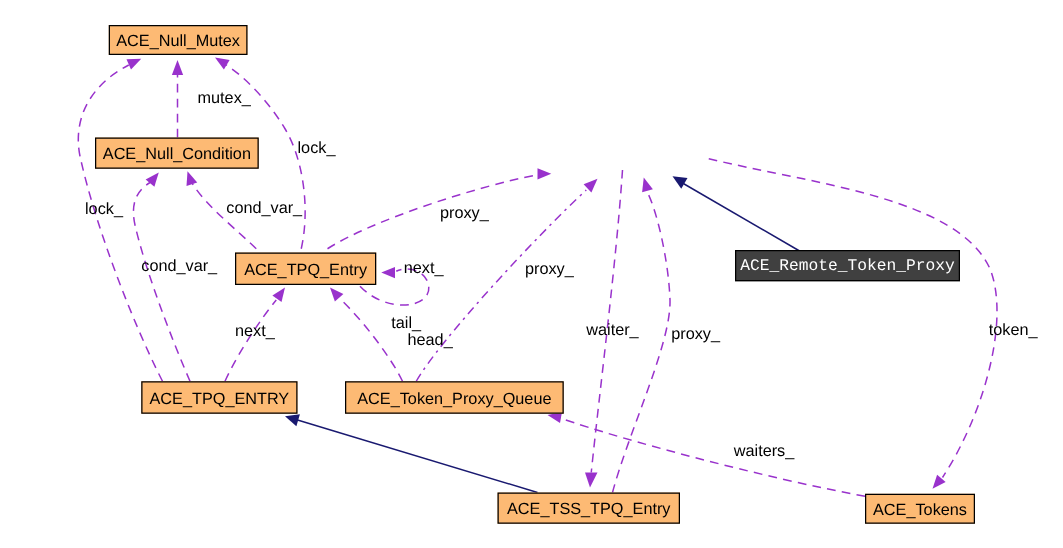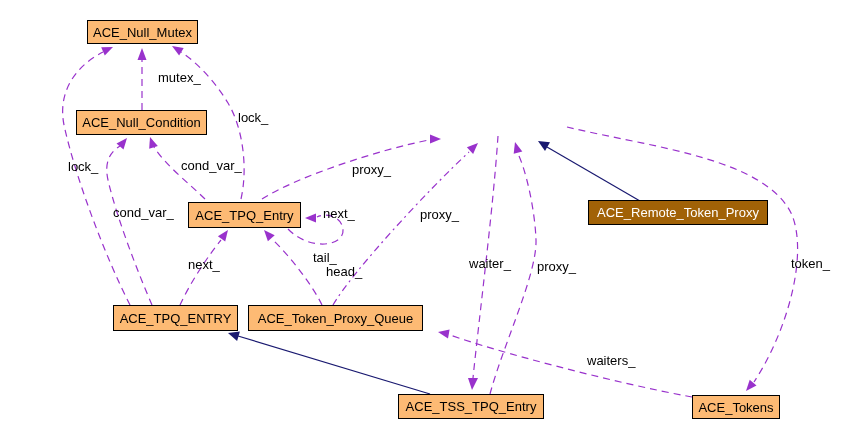--- a/index.html
+++ b/index.html
@@ -2,21 +2,21 @@
 <html><head>
 <meta charset="utf-8">
 <style>
   html,body{margin:0;padding:0;background:#ffffff;}
   #stage{position:relative;width:850px;height:438px;background:#ffffff;overflow:hidden;
          font-family:"Liberation Sans","DejaVu Sans",sans-serif;}
   #edge-layer{position:absolute;left:0;top:0;width:850px;height:438px;}
   .node{position:absolute;box-sizing:border-box;border:1px solid #000;background:#fdba74;
         display:flex;align-items:center;justify-content:center;
         font-size:13px;color:#000;white-space:nowrap;cursor:pointer;}
-  .node.focus{background:#a16207;color:#fff;cursor:default;}
+  .node.focus{background:#404040;color:#fff;cursor:default;font-family:Liberation Mono, monospace;}
   .elabel{position:absolute;font-size:13px;color:#000;white-space:nowrap;line-height:13px;}
 </style>
 </head>
 <body>
 
 <div id="stage">
   <svg id="edge-layer" width="850" height="438" viewBox="0 0 850 438" xmlns="http://www.w3.org/2000/svg">
       <path d="M142,110 L142,59" fill="none" stroke="#9932CC" stroke-width="1.2" stroke-dasharray="7,5"></path>
       <polygon points="142,48 137.5,60 146.5,60" fill="#9932CC"></polygon>
       <path d="M241,199 C248,168 243,128 228,103 C216,83 198,63 181,52" fill="none" stroke="#9932CC" stroke-width="1.2" stroke-dasharray="7,5"></path>
@@ -63,16 +63,16 @@
     <div class="elabel" style="left: 420px; top: 208px;">proxy_</div>
     <div class="elabel" style="left: 469px; top: 257px;">waiter_</div>
     <div class="elabel" style="left: 537px; top: 260px;">proxy_</div>
     <div class="elabel" style="left: 791px; top: 257px;">token_</div>
     <div class="elabel" style="left: 587px; top: 354px;">waiters_</div>
     <div class="node" style="left: 87px; top: 20px; width: 111px; height: 24px;">ACE_Null_Mutex</div>
     <div class="node" style="left: 76px; top: 110px; width: 131px; height: 25px;">ACE_Null_Condition</div>
     <div class="node" style="left: 188px; top: 202px; width: 113px; height: 26px;">ACE_TPQ_Entry</div>
     <div class="node focus" style="left: 588px; top: 200px; width: 180px; height: 25px;">ACE_Remote_Token_Proxy</div>
     <div class="node" style="left: 113px; top: 305px; width: 125px; height: 26px;">ACE_TPQ_ENTRY</div>
-    <div class="node" style="left: 248px; top: 305px; width: 175px; height: 26px;">ACE_Token_Proxy_Queue</div>
+    <div class="node" style="left: 276px; top: 305px; width: 175px; height: 26px;">ACE_Token_Proxy_Queue</div>
     <div class="node" style="left: 692px; top: 395px; width: 88px; height: 24px;">ACE_Tokens</div>
     <div class="node" style="left: 398px; top: 394px; width: 146px; height: 25px;">ACE_TSS_TPQ_Entry</div>
   </div>
 
 </body></html>

